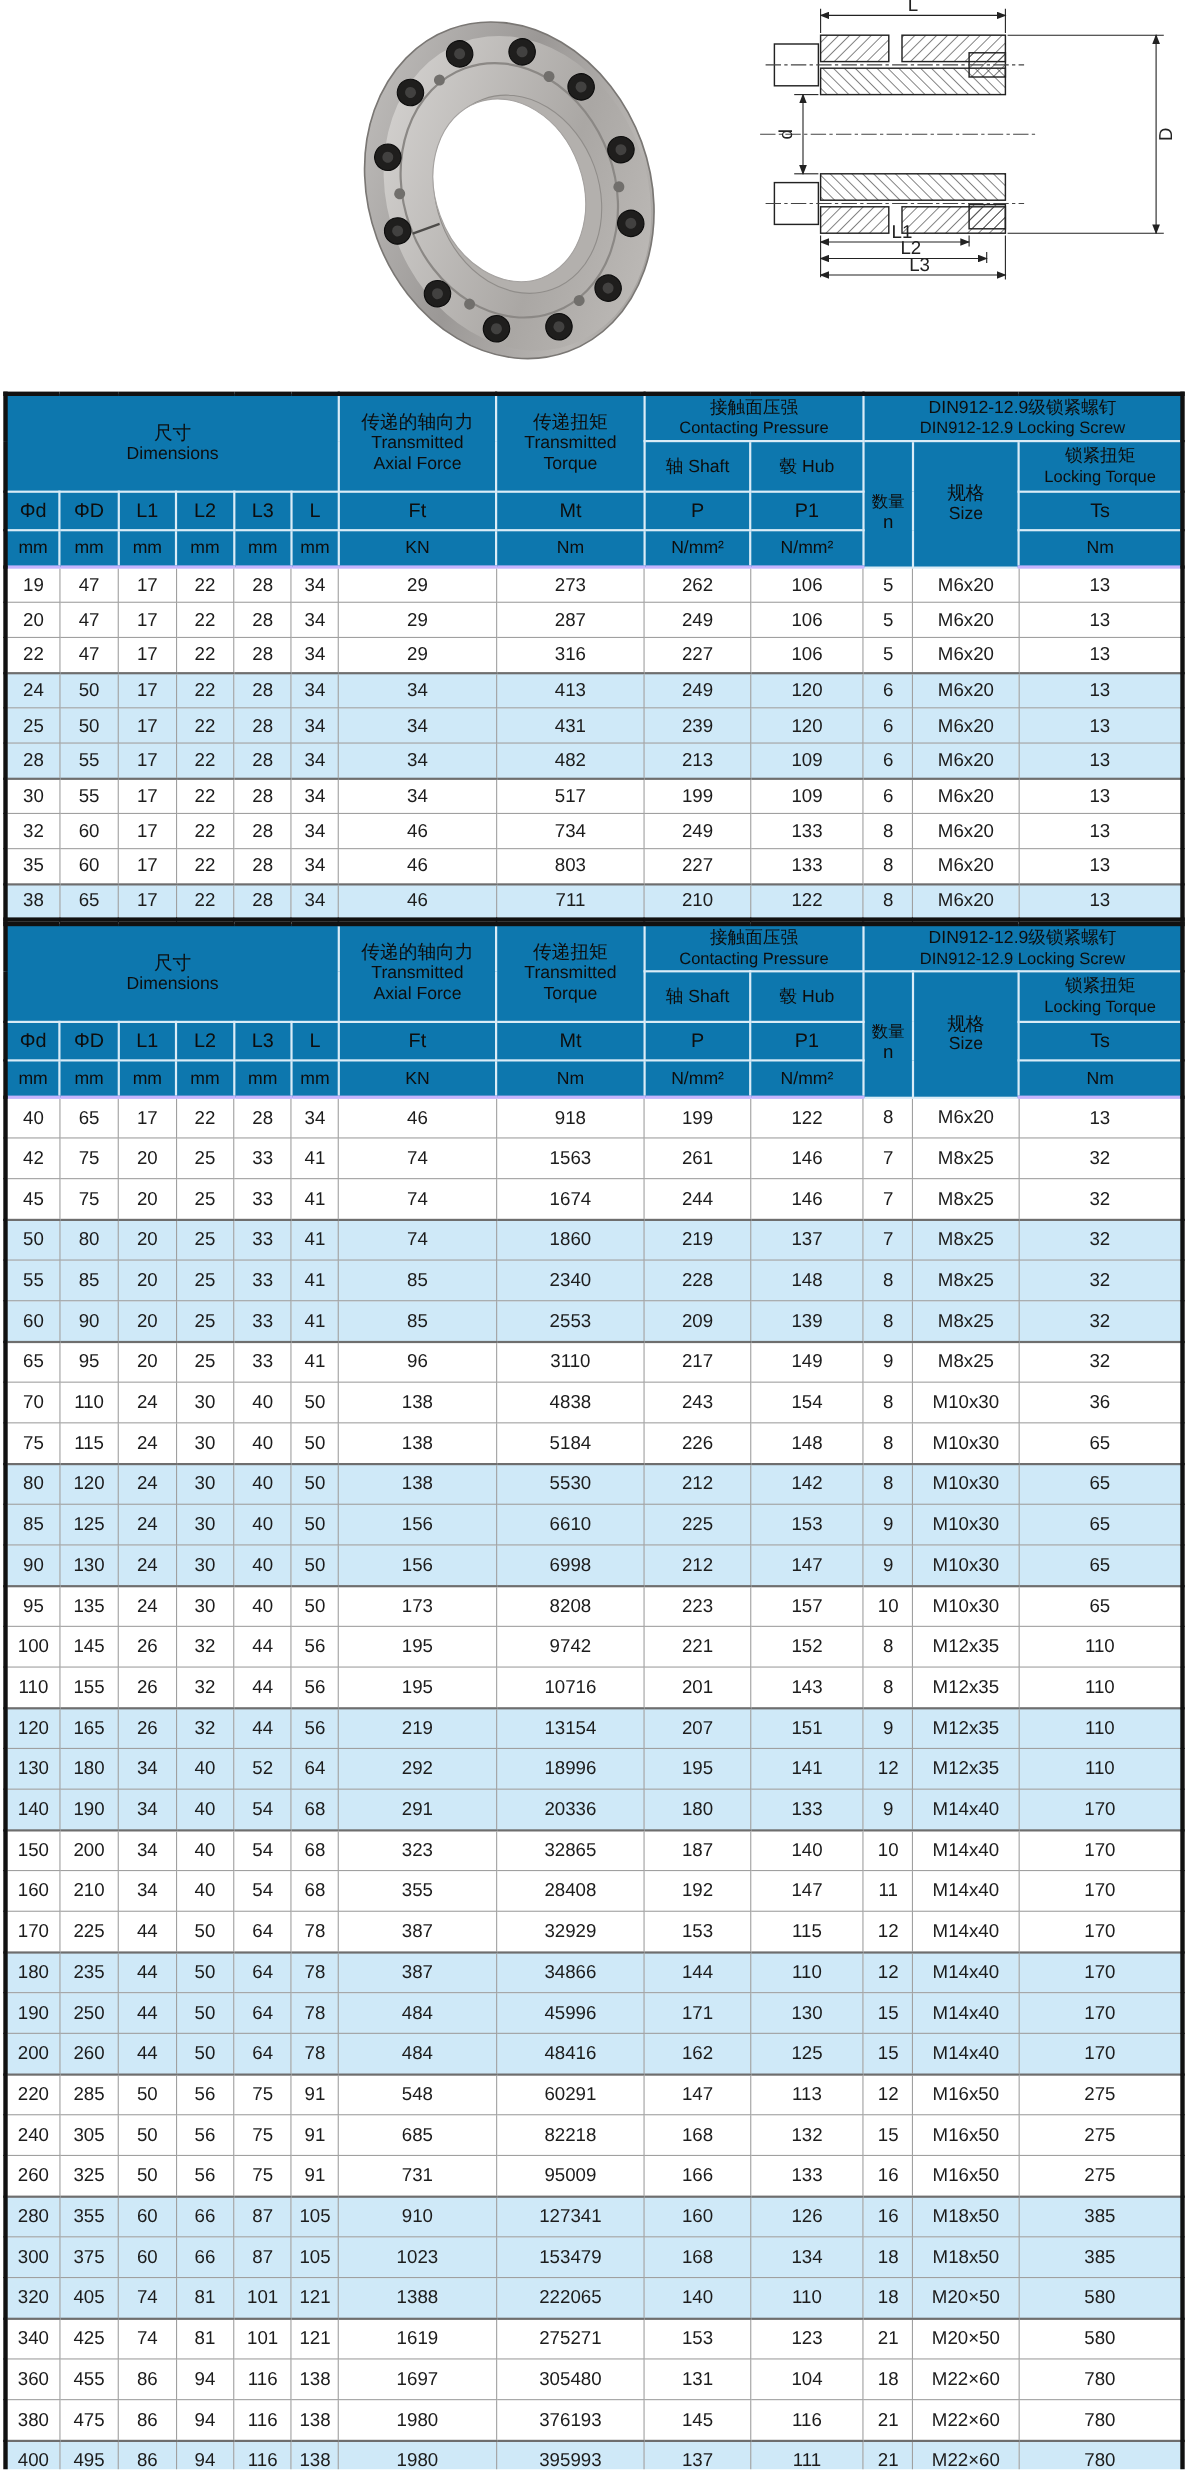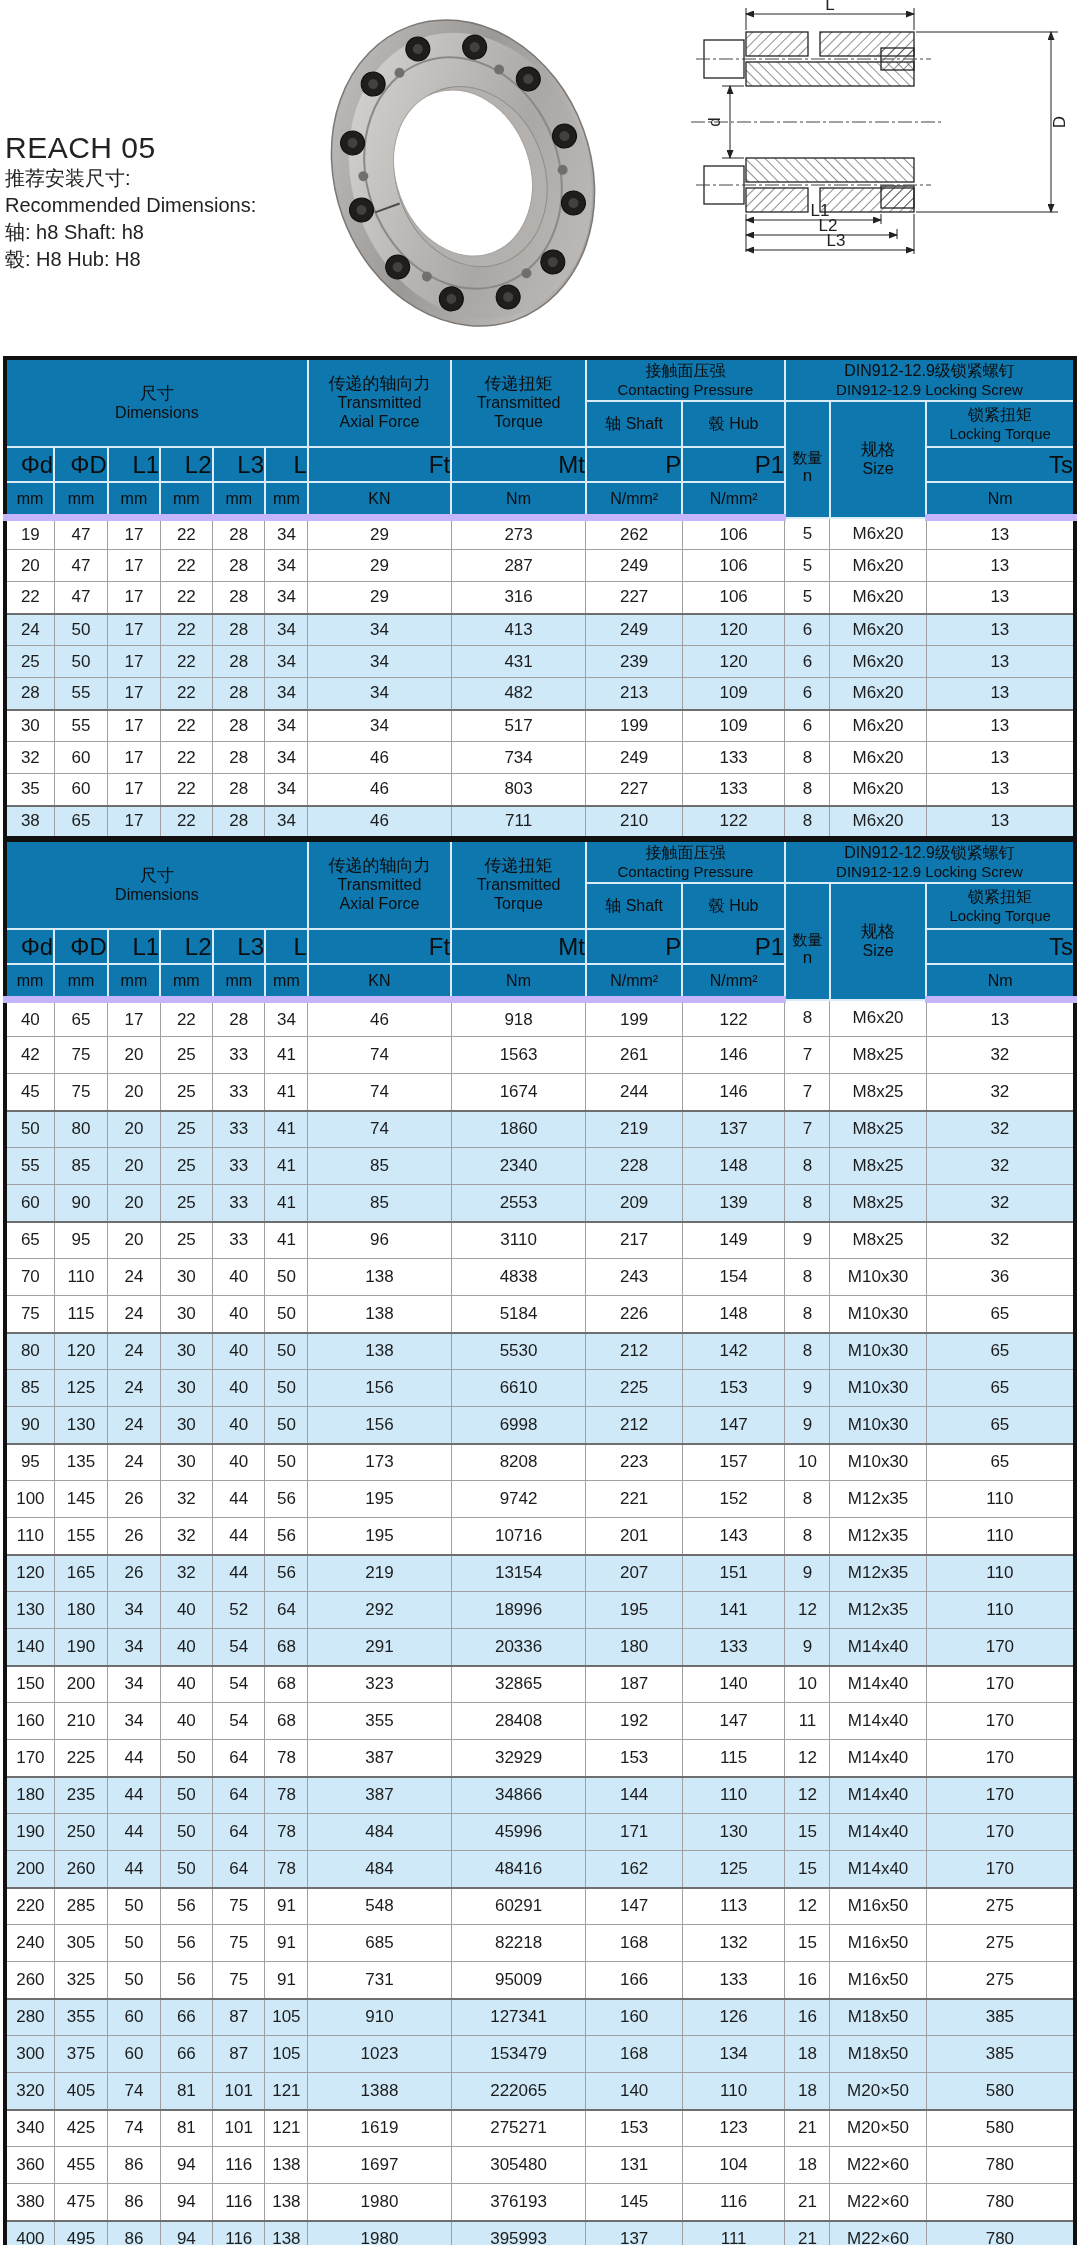--- a/index.html
+++ b/index.html
@@ -19,48 +19,41 @@
   
   table{width:1074px;margin:0 3px;border-collapse:collapse;table-layout:fixed;
         border:4px solid #111;}
   #t1{position:absolute;left:0;top:356px;}
   #t2{position:absolute;left:0;top:838px;}
   th,td{padding:0;text-align:center;vertical-align:middle;font-weight:400;}
 
   thead th{background:#0d77ae;color:#0d0d0d;border:2px solid #d9ecf7;}
   thead .h1 th{height:40px;}
   thead .h2 th{height:44px;}
-  thead .h3 th{height:33px;font-size:24px;text-align:right;}
-  thead .h4 th{height:31px;font-size:16px;border-bottom:7px solid #c4b5fd;}
+  thead .h3 th{height:33px;font-size:18px;}
+  thead .h4 th{height:31px;font-size:16px;border-bottom:3px solid #c4b5fd;}
   thead .cn{display:block;font-size:17px;line-height:1.18;}
   thead .en{display:block;font-size:16px;line-height:1.18;}
   thead .grp .cn{font-size:16px;}
   thead .grp .en{font-size:15px;}
   thead .sym{display:block;font-size:17px;line-height:1.1;}
   thead th[data-name="header-qty"] .cn{font-size:15px;margin-top:16px;}
 
   tbody td{background:#fff;font-size:17px;border-left:1px solid #a0a0a0;
            border-right:1px solid #a0a0a0;border-bottom:1px solid #a0a0a0;}
   tbody tr.alt td{background:#cfe9f8;}
   tbody tr.group-end td{border-bottom:2px solid #6e6e6e;}
   #t1 tbody tr{height:32px;}
   #t2 tbody tr{height:37px;}
 </style>
 </head>
 <body>
 
 <div class="sheet" data-name="datasheet-page">
 
-  <div class="intro" data-name="intro-block">
-    <div class="title" data-name="page-title">REACH 05</div>
-    <div class="line" data-name="subtitle-cn">推荐安装尺寸:</div>
-    <div class="line" data-name="subtitle-en">Recommended Dimensions:</div>
-    <div class="line" data-name="shaft-note">轴: h8 Shaft: h8</div>
-    <div class="line" data-name="hub-note">毂: H8 Hub: H8</div>
-  </div>
 
   <svg class="photo" data-name="product-photo" viewBox="0 0 292 334">
     <defs>
       <linearGradient id="metal" x1="0" y1="0" x2="1" y2="1">
         <stop offset="0" stop-color="#c8c6c4"></stop>
         <stop offset="0.45" stop-color="#9b9896"></stop>
         <stop offset="0.75" stop-color="#b9b6b3"></stop>
         <stop offset="1" stop-color="#8e8b88"></stop>
       </linearGradient>
       <linearGradient id="metal2" x1="0" y1="0" x2="1" y2="1">

